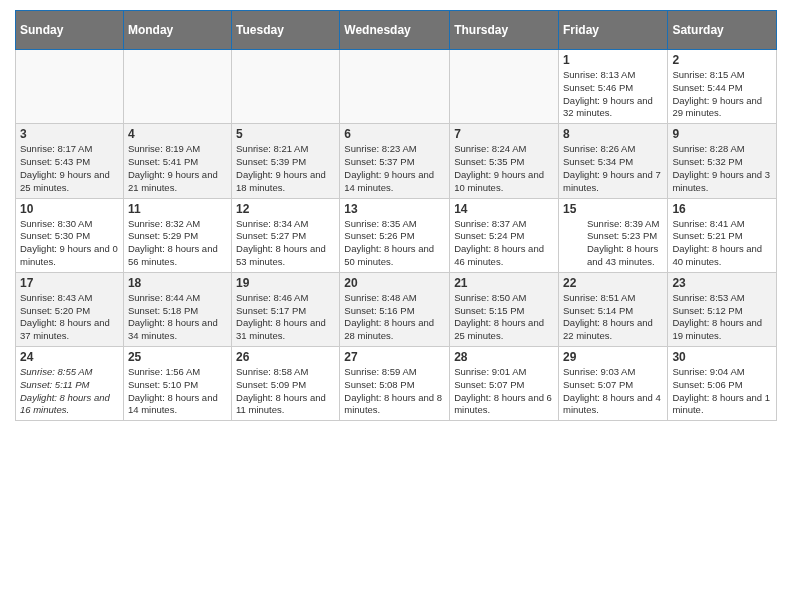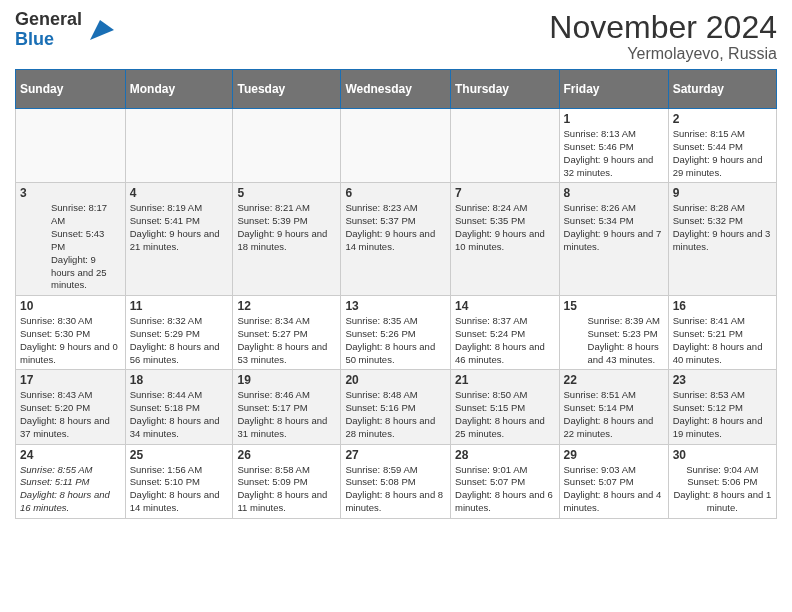--- a/index.html
+++ b/index.html
@@ -104,35 +104,20 @@
       color: #333;
     }
     .row-odd td { background: #fff; }
     .row-even td { background: #efefef; }
     .row-odd td.empty { background: #f9f9f9; }
   </style>
 </head>
 <body>
 
 <div class="page">
-  <div class="header">
-    <div class="logo">
-      <div class="logo-text">
-        <span class="logo-general">General</span>
-        <span class="logo-blue">Blue</span>
-      </div>
-      <svg class="logo-icon" viewBox="0 0 28 28" xmlns="http://www.w3.org/2000/svg">
-        <polygon points="4,24 14,4 28,14" fill="#1a6fb5"></polygon>
-      </svg>
-    </div>
-    <div class="title-section">
-      <div class="month-title">November 2024</div>
-      <div class="location-title">Yermolayevo, Russia</div>
-    </div>
-  </div>
 
   <table class="calendar">
     <thead>
       <tr>
         <th>Sunday</th>
         <th>Monday</th>
         <th>Tuesday</th>
         <th>Wednesday</th>
         <th>Thursday</th>
         <th>Friday</th>
@@ -155,21 +140,21 @@
           <td>
             <span class="day-num">2</span>
             <div class="day-info" style="white-space: pre-line;">Sunrise: 8:15 AM
 Sunset: 5:44 PM
 Daylight: 9 hours and 29 minutes.</div>
           </td>
         </tr>
         <tr class="row-even">
           <td>
             <span class="day-num">3</span>
-            <div class="day-info" style="white-space: pre-line; margin-left: 31px;">Sunrise: 8:17 AM
+            <div class="day-info" style="white-space: pre-line;">Sunrise: 8:17 AM
 Sunset: 5:43 PM
 Daylight: 9 hours and 25 minutes.</div>
           </td>
           <td>
             <span class="day-num">4</span>
             <div class="day-info" style="white-space: pre-line;">Sunrise: 8:19 AM
 Sunset: 5:41 PM
 Daylight: 9 hours and 21 minutes.</div>
           </td>
           <td>
@@ -323,20 +308,20 @@
 Daylight: 8 hours and 6 minutes.</div>
           </td>
           <td>
             <span class="day-num">29</span>
             <div class="day-info" style="white-space: pre-line;">Sunrise: 9:03 AM
 Sunset: 5:07 PM
 Daylight: 8 hours and 4 minutes.</div>
           </td>
           <td>
             <span class="day-num">30</span>
-            <div class="day-info" style="white-space: pre-line; text-align: center;">Sunrise: 9:04 AM
+            <div class="day-info" style="white-space: pre-line;">Sunrise: 9:04 AM
 Sunset: 5:06 PM
 Daylight: 8 hours and 1 minute.</div>
           </td>
         </tr>
       </tbody>
   </table>
 </div>
 
 </body></html>

